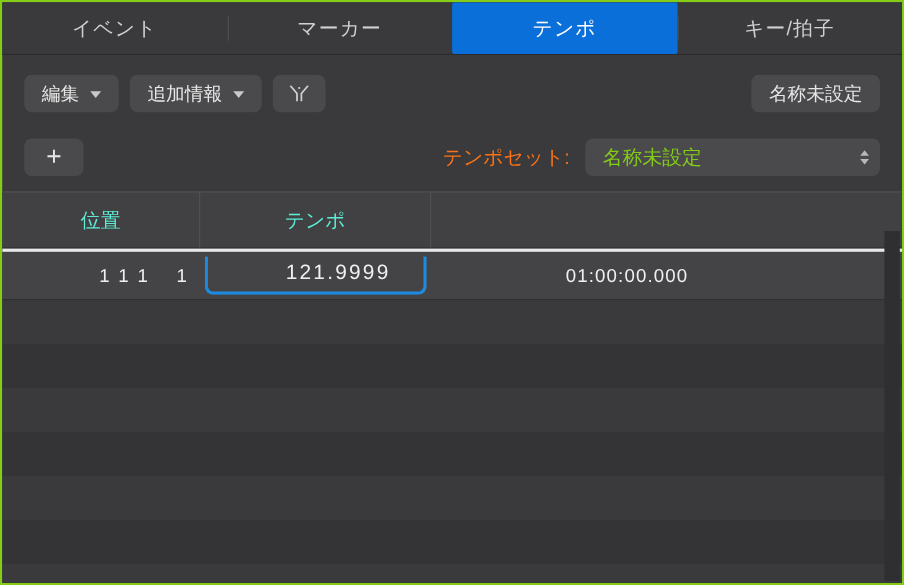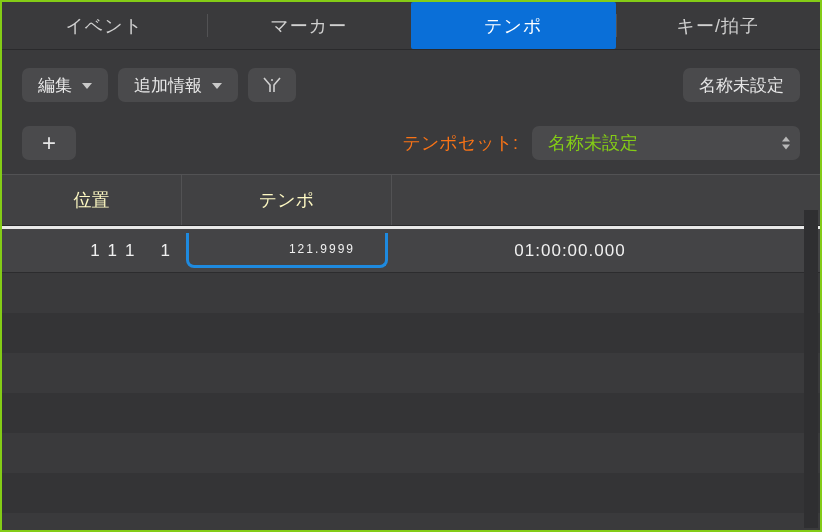--- a/index.html
+++ b/index.html
@@ -146,21 +146,21 @@
       grid-template-columns: 180px 210px 1fr 16px;
       height: 52px;
       align-items: center;
       background: #414143;
       border-top: 1px solid #525254;
       border-bottom: 1px solid #2a2a2c;
     }
     .table-head > div {
       text-align: center;
       font-size: 18px;
-      color: #fef9c3;
+      color: #5eead4;
       border-right: 1px solid #525254;
       height: 100%;
       display: flex;
       align-items: center;
       justify-content: center;
     }
     .table-head > div:last-child { border-right: none; }
 
     .table-body {
       border-top: 3px solid #e8e8e8;
@@ -203,21 +203,21 @@
     }
     .tempo-input {
       width: 100%;
       height: 100%;
       background: #444446;
       border: 3px solid #1e8adf;
       border-top: none;
       border-bottom-left-radius: 8px;
       border-bottom-right-radius: 8px;
       color: #f0f0f0;
-      font-size: 12px;
+      font-size: 19px;
       letter-spacing: 2px;
       text-align: right;
       padding: 0 30px 0 12px;
       font-family: inherit;
       outline: none;
     }
     .cell.smpte {
       letter-spacing: 1px;
       padding-right: 56px;
     }

